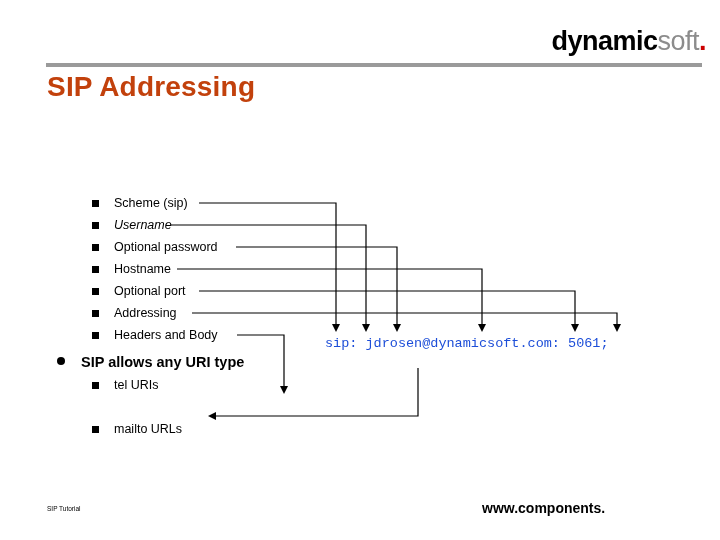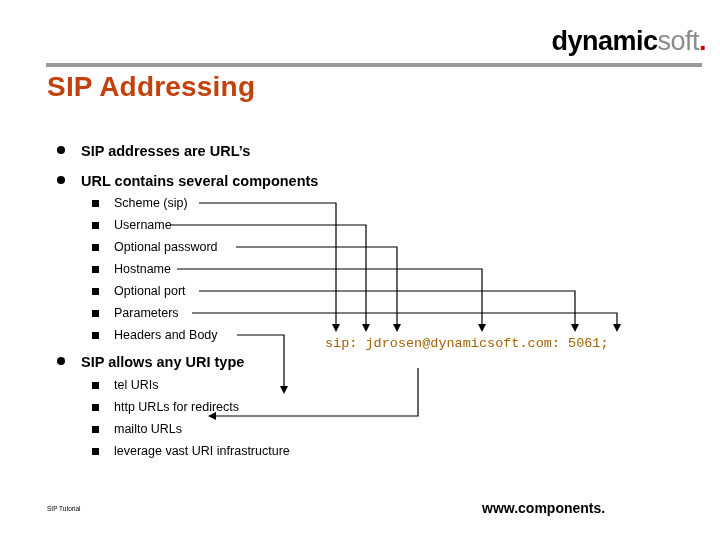--- a/index.html
+++ b/index.html
@@ -98,21 +98,21 @@
     height: 7px;
     background: #000000;
     display: inline-block;
   }
 
   
   .code {
     position: absolute;
     font-family: "Liberation Mono", monospace;
     font-size: 13.5px;
-    color: #a16207;
+    color: #1d4ed8;
     line-height: 19px;
     white-space: pre;
   }
 
   
   svg.connectors {
     position: absolute;
     left: 0; top: 0;
     width: 720px;
     height: 540px;
@@ -174,81 +174,65 @@
       <path d="M223,335 L270,335 L270,392"></path>
       <path d="M266,386 L270,394 L274,386" fill="#000000" stroke="none"></path>
 
       <path d="M404,368 L404,416 L196,416"></path>
       <path d="M202,412 L194,416 L202,420" fill="#000000" stroke="none"></path>
 
       <path d="M270,392 L270,392"></path>
     </g>
   </svg>
 
-  <div class="b1" style="left:67px; top:143px;">
-    <span class="dot1"></span>
-    <span>SIP addresses are URL’s</span>
-  </div>
-
-  <div class="b1" style="left:67px; top:173px;">
-    <span class="dot1"></span>
-    <span>URL contains several components</span>
-  </div>
+
 
   <div class="b2" style="left:100px; top:196px;text-align:right;">
     <span class="sq"></span>
     <span>Scheme (sip)</span>
   </div>
-  <div class="b2" style="left:100px; top:218px;">
+  <div class="b2" style="left:100px; top:218px;font-style:italic;">
     <span class="sq"></span>
     <span>Username</span>
   </div>
   <div class="b2" style="left:100px; top:240px;">
     <span class="sq"></span>
     <span>Optional password</span>
   </div>
   <div class="b2" style="left:100px; top:262px;">
     <span class="sq"></span>
     <span>Hostname</span>
   </div>
   <div class="b2" style="left:100px; top:284px;">
     <span class="sq"></span>
     <span>Optional port</span>
   </div>
   <div class="b2" style="left:100px; top:306px;">
     <span class="sq"></span>
-    <span>Parameters</span>
+    <span>Addressing</span>
   </div>
   <div class="b2" style="left:100px; top:328px;">
     <span class="sq"></span>
     <span>Headers and Body</span>
   </div>
 
   <div class="code" style="left:311px; top:334px;">sip: jdrosen@dynamicsoft.com: 5061;</div>
 
   <div class="b1" style="left:67px; top:354px;">
     <span class="dot1"></span>
     <span>SIP allows any URI type</span>
   </div>
 
   <div class="b2" style="left:100px; top:378px;">
     <span class="sq"></span>
     <span>tel URIs</span>
   </div>
-  <div class="b2" style="left:100px; top:400px;">
-    <span class="sq"></span>
-    <span>http URLs for redirects</span>
-  </div>
   <div class="b2" style="left:100px; top:422px;">
     <span class="sq"></span>
     <span>mailto URLs</span>
-  </div>
-  <div class="b2" style="left:100px; top:444px;">
-    <span class="sq"></span>
-    <span>leverage vast URI infrastructure</span>
   </div>
 
   <div class="footer-left">SIP Tutorial</div>
   <div class="footer-right">
     <div>www.components.</div>
   </div>
 
 </div>
 
 </body></html>

